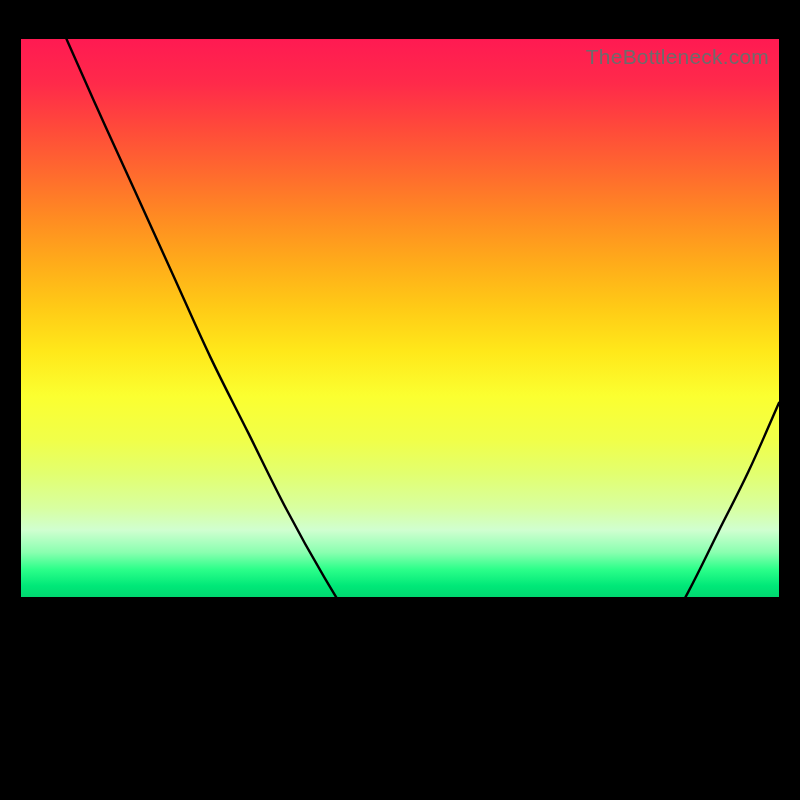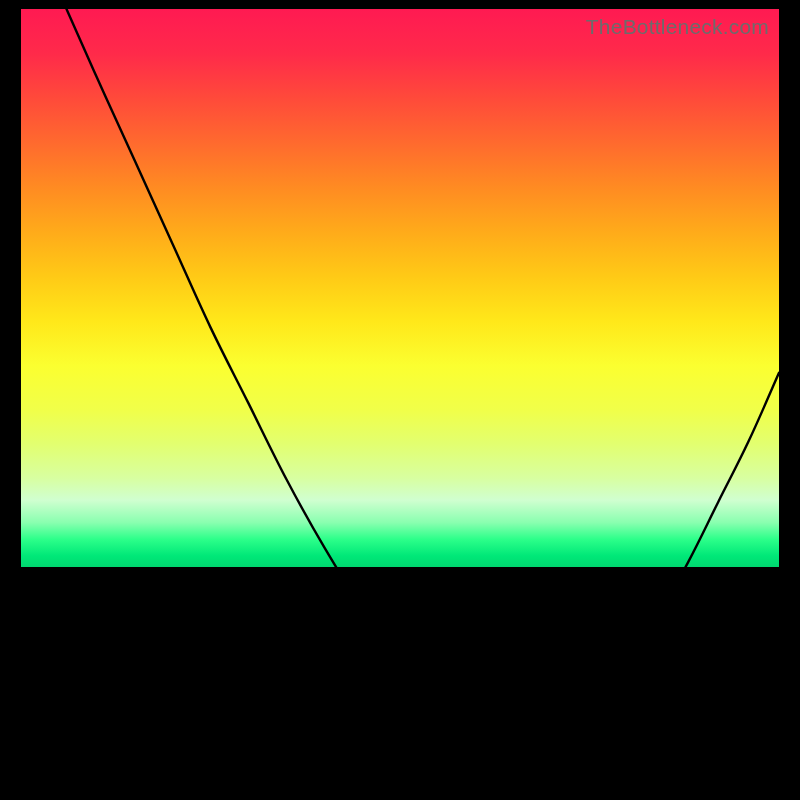--- a/index.html
+++ b/index.html
@@ -6,21 +6,21 @@
   html, body { width: 800px; height: 800px; overflow: hidden; background: #000; }
   .frame {
     position: relative;
     width: 800px;
     height: 800px;
     background: #000;
   }
   .plot-area {
     position: absolute;
     left: 21px;
-    top: 9px;
+    top: 39px;
     width: 758px;
     height: 558px;
     background: linear-gradient(
       to bottom,
       #ff1a52 0%,
       #ff2a4a 8%,
       #ff4a3a 16%,
       #ff6a2e 24%,
       #ff8b22 32%,
       #ffab1a 40%,

